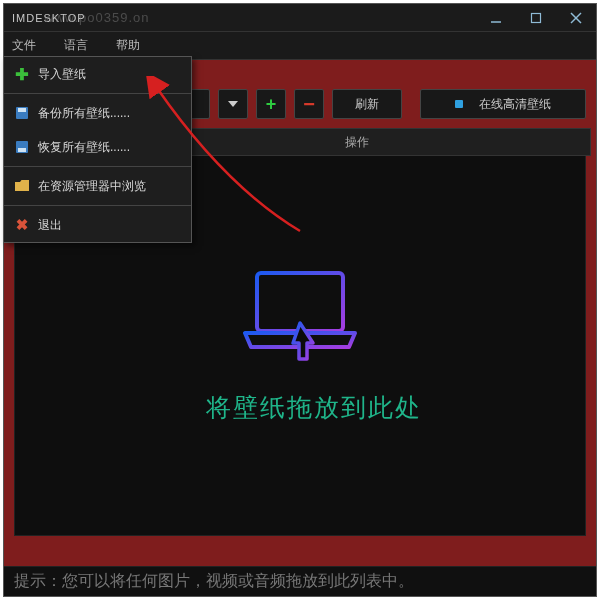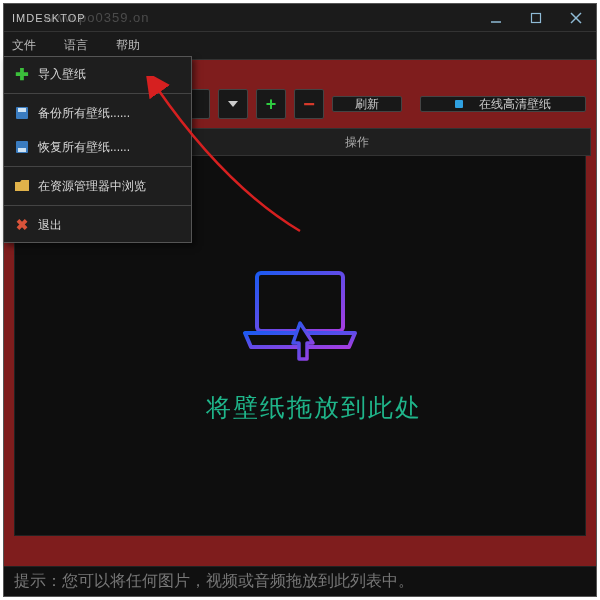--- a/index.html
+++ b/index.html
@@ -39,21 +39,21 @@
     display: flex; align-items: center; justify-content: center; cursor: pointer;
   }
   .dropdown-btn svg { fill: #ccc; width: 10px; height: 6px; }
   .square-btn {
     width: 30px; height: 30px; background: #181818; border: 1px solid #444; border-radius: 2px;
     display: flex; align-items: center; justify-content: center; cursor: pointer;
   }
   .plus { color: #2ecc40; font-size: 18px; font-weight: bold; }
   .minus { color: #d93a2b; font-size: 20px; font-weight: bold; }
   .pill-btn {
-    height: 16px; background: #181818; border: 1px solid #444; border-radius: 2px;
+    height: 30px; background: #181818; border: 1px solid #444; border-radius: 2px;
     color: #ccc; font-size: 12px; display: flex; align-items: center; justify-content: center;
     padding: 0 22px; cursor: pointer;
   }
   .online-btn { flex: 1; margin-left: 10px; gap: 16px; }
   .online-btn .dot { width: 8px; height: 8px; background: #2fa0e0; border-radius: 1px; }
   .table-header {
     margin: 4px 5px 0 10px; height: 28px; background: #1f1f1f; border: 1px solid #333;
     display: flex; align-items: center; color: #aaa; font-size: 12px;
   }
   .th-name { width: 320px; padding-left: 10px; }

